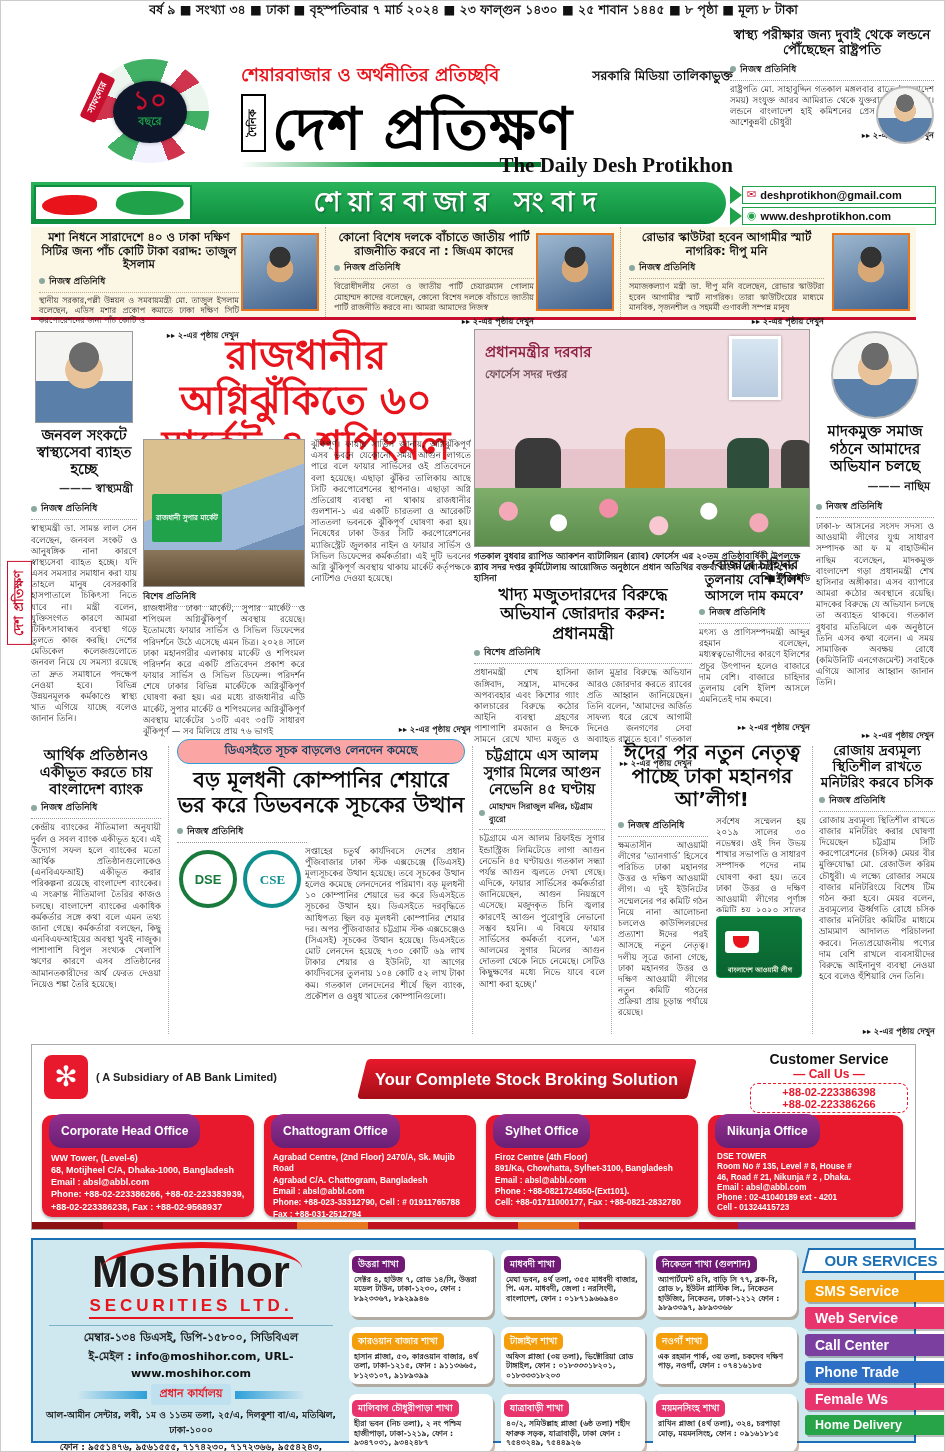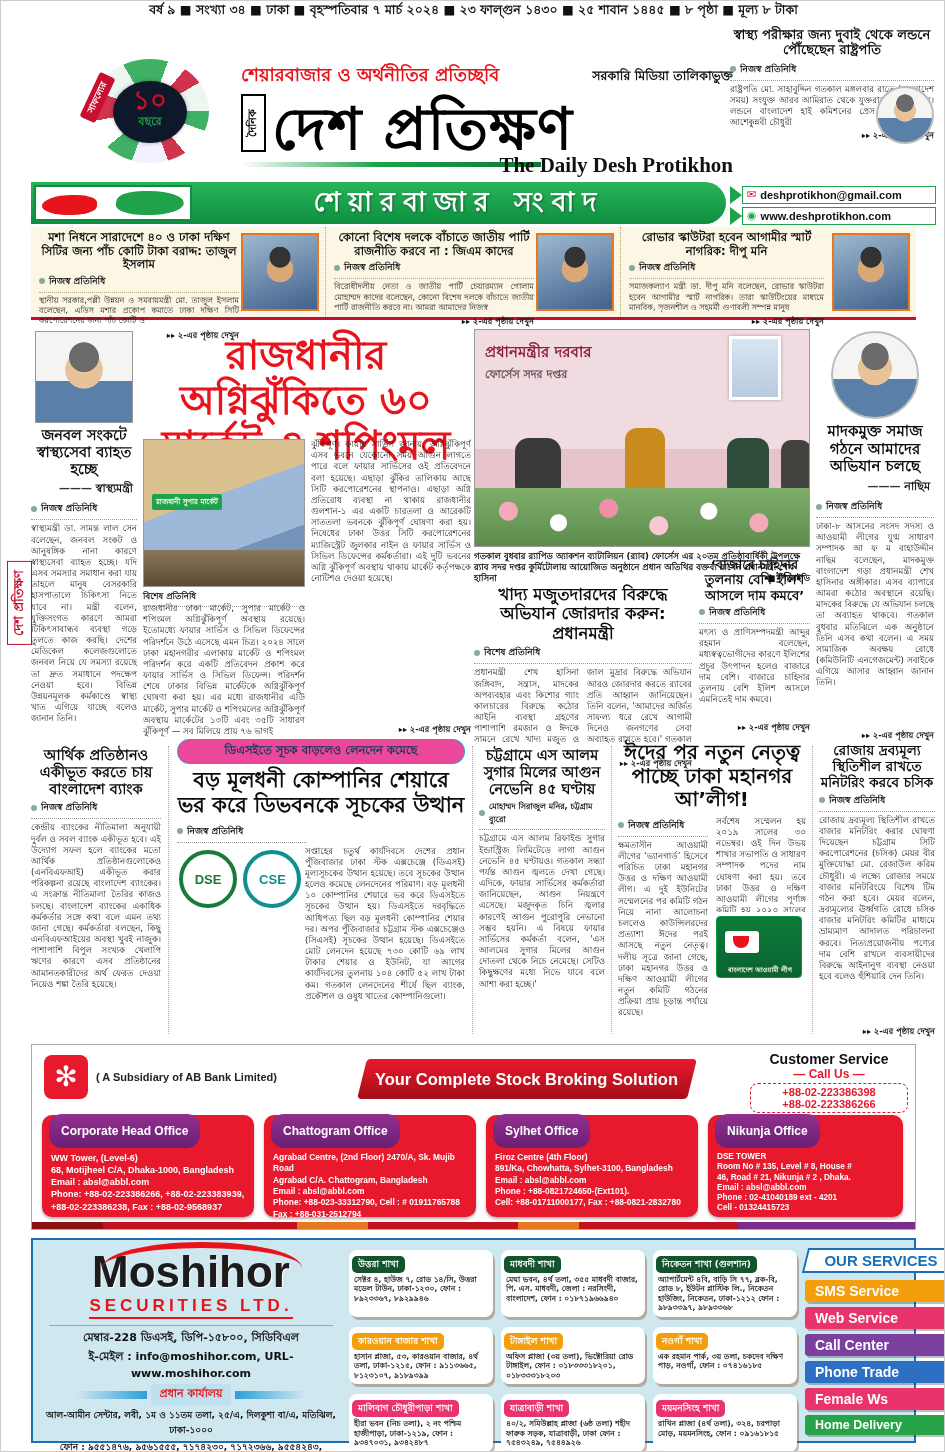--- a/index.html
+++ b/index.html
@@ -20,26 +20,26 @@
   .portrait { border:1px solid #888; background:
       radial-gradient(circle at 50% 28%, #6b6b6b 0 18%, transparent 19%),
       radial-gradient(circle at 50% 42%, #e8c39a 0 26%, transparent 27%),
       linear-gradient(#f4f4f2 55%, #5a7fa8 55%); }
   .portrait.round { border-radius:50%; border:2px solid #bbb; }
   .photo-brief { border:2px solid #e87722; background:
       radial-gradient(circle at 50% 30%, #333 0 16%, transparent 17%),
       radial-gradient(circle at 50% 46%, #d9a877 0 24%, transparent 25%),
       linear-gradient(160deg,#9db8cf,#41618c); }
   .dotted-v { border-left:1px dotted #aaa; }
-  .kicker { background:#ec4899; border:1.5px solid #2d9fd8; border-radius:12px; font-size:11.5px; font-weight:bold; text-align:center; color:#0d3a5c; padding:2px 6px; }
+  .kicker { background:#fca5a5; border:1.5px solid #2d9fd8; border-radius:12px; font-size:11.5px; font-weight:bold; text-align:center; color:#0d3a5c; padding:2px 6px; }
   .svc-pill { color:#fff; font-weight:bold; font-size:14px; padding:3px 10px; border-radius:4px 14px 14px 4px; margin-bottom:5px; box-shadow:2px 2px 0 rgba(0,0,0,.25); }
   .branch { background:#fff; border-radius:8px; box-shadow:2px 3px 0 rgba(120,60,20,.35); padding:3px 5px 4px 5px; }
   .branch .bh { color:#fff; font-size:9px; font-weight:bold; border-radius:5px; padding:1px 6px; display:inline-block; margin:-7px 0 2px -2px; position:relative; }
   .branch .bb { font-size:7.6px; line-height:1.25; color:#222; font-weight:bold; }
-  .c-blue{background:#14532d;} .c-orange{background:#f59e0b;} .c-pink{background:#e8336d;}
+  .c-blue{background:#701a75;} .c-orange{background:#f59e0b;} .c-pink{background:#e8336d;}
   .office { background:#e8192c; border-radius:10px; color:#fff; padding:6px 9px 5px 9px; box-shadow:0 2px 3px rgba(0,0,0,.3); }
   .office .pill { background:linear-gradient(#93308f,#6a1f75); border-radius:13px; display:inline-block; font-size:12px; font-weight:bold; padding:10px 12px; margin:-14px 0 4px -2px; }
   .office .lines { font-size:9px; font-weight:bold; line-height:1.35; white-space:pre-line; }
   .mail-row { display:flex; align-items:center; height:17px; margin-bottom:4px; }
   .mail-row .tri { width:0;height:0;border-top:9px solid transparent;border-bottom:9px solid transparent;border-left:12px solid #1fa24a; }
   .mail-row .bx { flex:1; border:1.5px solid #1fa24a; background:#fff; font-size:11px; font-weight:bold; color:#111; padding:0 4px; display:flex; align-items:center; gap:4px; height:18px; }
   .ico-mail::before{content:"✉"; color:#c8102e; font-size:11px;}
   .ico-globe::before{content:"◉"; color:#1fa24a; font-size:11px;}
   .hl-red { color:#e8131b; font-weight:bold; text-align:center; }
   .cap { font-size:8.6px; font-weight:bold; color:#111; line-height:1.3; }
@@ -157,21 +157,21 @@
         <span class="dot"></span>
         <span>নিজস্ব প্রতিনিধি</span>
       </div>
     <div class="bn body-txt jc">স্বাস্থ্যমন্ত্রী ডা. সামন্ত লাল সেন বলেছেন, জনবল সংকট ও আনুষঙ্গিক নানা কারণে স্বাস্থ্যসেবা ব্যাহত হচ্ছে। যদি এসব সমস্যার সমাধান করা যায় তাহলে মানুষ বেসরকারি হাসপাতালে চিকিৎসা নিতে যাবে না। মন্ত্রী বলেন, যুক্তিসংগত কারণে আমরা টিকিৎসাবান্ধব ব্যবস্থা গড়ে তুলতে কাজ করছি। দেশের মেডিকেল কলেজগুলোতে জনবল নিয়ে যে সমস্যা রয়েছে তা দ্রুত সমাধানে পদক্ষেপ নেওয়া হবে। বিভিন্ন উন্নয়নমূলক কর্মকাণ্ডে স্বাস্থ্য খাত এগিয়ে যাচ্ছে বলেও জানান তিনি।</div>
   </div>
 
   <div class="abs bn hl-red" style="left:140px;top:332px;width:330px;font-size:40px;line-height:1.12;">রাজধানীর অগ্নিঝুঁকিতে ৬০ মার্কেট ও শপিংমল</div>
 
   <div class="abs" style="left:142px;top:438px;width:162px;height:148px;border:1px solid #999;overflow:hidden;
        background:linear-gradient(160deg,#d9c08e 0 40%,#9db8d8 40% 70%,#7593b8 70%);">
-    <div class="abs bn" style="left:8px;top:54px;background:#1fa24a;color:#fff;font-size:7px;font-weight:bold;padding:2px 4px;border-radius:2px;">রাজধানী সুপার মার্কেট</div>
+    <div class="abs bn" style="left:8px;top:54px;background:#1fa24a;color:#fff;font-size:7px;font-weight:bold;padding:18px 4px;border-radius:2px;">রাজধানী সুপার মার্কেট</div>
     <div class="abs" style="left:0;bottom:0;width:100%;height:36px;background:linear-gradient(0deg,#5d4a33,#8a765a);"></div>
   </div>
   <div class="abs bn" style="left:142px;top:589px;width:162px;font-size:8.5px;font-weight:bold;color:#111;border-bottom:1px dotted #999;padding-bottom:2px;">বিশেষ প্রতিনিধি</div>
   <div class="abs bn body-txt jc" style="left:142px;top:602px;width:162px;height:136px;overflow:hidden;">রাজধানীর ঢাকা মার্কেট, সুপার মার্কেট ও শপিংমল অগ্নিঝুঁকিপূর্ণ অবস্থায় রয়েছে। ইতোমধ্যে ফায়ার সার্ভিস ও সিভিল ডিফেন্সের পরিদর্শনে উঠে এসেছে এমন চিত্র। ২০২৪ সালে ঢাকা মহানগরীর এলাকায় মার্কেট ও শপিংমল পরিদর্শন করে একটি প্রতিবেদন প্রকাশ করে ফায়ার সার্ভিস ও সিভিল ডিফেন্স। পরিদর্শন শেষে ঢাকার বিভিন্ন মার্কেটকে অগ্নিঝুঁকিপূর্ণ ঘোষণা করা হয়। এর মধ্যে রাজধানীর এউি মার্কেট, সুপার মার্কেট ও শপিংমলের অগ্নিঝুঁকিপূর্ণ অবস্থায় মার্কেটের ১৩টি এবং ৩৫টি সাধারণ ঝুঁকিপূর্ণ — সব মিলিয়ে প্রায় ৭৬ ভাগই</div>
   <div class="abs" style="left:310px;top:438px;width:160px;height:300px;">
     <div class="bn body-txt jc" style="height:282px;overflow:hidden;">ঝুঁকিপূর্ণ। ফায়ার সার্ভিস জানায়, অগ্নিঝুঁকিপূর্ণ এসব ভবনে যেকোনো সময় আগুন লাগতে পারে বলে ফায়ার সার্ভিসের ওই প্রতিবেদনে বলা হয়েছে। এছাড়া ঝুঁকির তালিকায় আছে সিটি করপোরেশনের স্থাপনাও। এছাড়া অগ্নি প্রতিরোধ ব্যবস্থা না থাকায় রাজধানীর গুলশান-১ এর একটি চারতলা ও আরেকটি সাততলা ভবনকে ঝুঁকিপূর্ণ ঘোষণা করা হয়। নিষেধের ঢাকা উত্তর সিটি করপোরেশনের ম্যাজিস্ট্রেট জুলকার নাইন ও ফায়ার সার্ভিস ও সিভিল ডিফেন্সের কর্মকর্তারা। এই দুটি ভবনের অগ্নি ঝুঁকিপূর্ণ অবস্থায় থাকায় মার্কেট কর্তৃপক্ষকে নোটিশও দেওয়া হয়েছে।</div>
     <div class="more bn"><span class="arr"></span><span>২-এর পৃষ্ঠায় দেখুন</span></div>
   </div>
 
   <div class="abs" style="left:473px;top:328px;width:336px;height:218px;border:1px solid #999;overflow:hidden;
@@ -240,21 +240,21 @@
   <div class="abs" style="left:176px;top:738px;width:288px;">
     <div class="kicker bn">ডিএসইতে সূচক বাড়লেও লেনদেন কমেছে</div>
     <div class="bn h-black" style="font-size:21px;margin-top:4px;">বড় মূলধনী কোম্পানির শেয়ারে ভর করে ডিভবনকে সূচকের উত্থান</div>
     <div class="byline bn" style="width:130px;margin-top:4px;">
         <span class="dot"></span>
         <span>নিজস্ব প্রতিনিধি</span>
       </div>
     <div style="position:relative;">
       <div style="float:left;width:128px;">
         <div style="display:inline-block;width:58px;height:58px;border-radius:50%;border:4px solid #1a7a3c;background:#fff;color:#1a7a3c;font-size:13px;font-weight:bold;text-align:center;line-height:52px;margin:4px 2px;">DSE</div>
-        <div style="display:inline-block;width:58px;height:58px;border-radius:50%;border:4px solid #0f8f8f;background:#fff;color:#0f8f8f;font-size:13px;font-weight:bold;text-align:center;line-height:52px;margin:4px 0;">CSE</div>
+        <div style="display:inline-block;width:58px;height:58px;border-radius:50%;border:4px solid #0f8f8f;background:#fff;color:#0f8f8f;font-size:13px;font-weight:bold;text-align:center;line-height:52px;margin:4px 0;font-family:Liberation Serif, serif;">CSE</div>
       </div>
       <div class="bn body-txt jc" style="height:180px;overflow:hidden;">সপ্তাহের চতুর্থ কার্যদিবসে দেশের প্রধান পুঁজিবাজার ঢাকা স্টক এক্সচেঞ্জে (ডিএসই) মূল্যসূচকের উত্থান হয়েছে। তবে সূচকের উত্থান হলেও কমেছে লেনদেনের পরিমাণ। বড় মূলধনী ১০ কোম্পানির শেয়ারে ভর করে ডিএসইতে সূচকের উত্থান হয়। ডিএসইতে দরবৃদ্ধিতে আধিপত্য ছিল বড় মূলধনী কোম্পানির শেয়ার দর। অপর পুঁজিবাজার চট্টগ্রাম স্টক এক্সচেঞ্জেও (সিএসই) সূচকের উত্থান হয়েছে। ডিএসইতে মোট লেনদেন হয়েছে ৭৩০ কোটি ৬৯ লাখ টাকার শেয়ার ও ইউনিট, যা আগের কার্যদিবসের তুলনায় ১০৪ কোটি ৫২ লাখ টাকা কম। গতকাল লেনদেনের শীর্ষে ছিল ব্যাংক, প্রকৌশল ও ওষুধ খাতের কোম্পানিগুলো।</div>
     </div>
   </div>
 
   <div class="abs" style="left:478px;top:746px;width:126px;">
     <div class="bn h-black" style="font-size:14.5px;">চট্টগ্রামে এস আলম সুগার মিলের আগুন নেভেনি ৪৫ ঘণ্টায়</div>
     <div class="byline bn" style="font-size:8px;">
         <span class="dot"></span>
         <span>মোহাম্মদ সিরাজুল মনির, চট্টগ্রাম ব্যুরো</span>
@@ -353,21 +353,21 @@
 
   <div class="abs" style="left:30px;top:1237px;width:885px;height:205px;border:2px solid #1a6fb5;background:#cfe7ef;">
 
     <div class="abs" style="left:8px;top:6px;width:300px;height:190px;text-align:center;">
       <div style="position:relative;display:inline-block;margin-top:4px;">
         <div style="position:absolute;left:10px;top:-8px;width:200px;height:26px;border-top:6px solid #e8131b;border-radius:50%/100% 100% 0 0;"></div>
         <div style="font-size:44px;font-weight:bold;color:#1c1c1c;line-height:1;text-shadow:1px 1px 0 #fff;">Moshihor</div>
       </div>
       <div style="font-size:17px;font-weight:bold;color:#e8131b;letter-spacing:4px;border-bottom:2px solid #e8131b;display:inline-block;padding-bottom:1px;margin-top:2px;">SECURITIES LTD.</div>
       <div style="border-top:1.5px solid #7db3c9;margin:6px 8px 0 8px;"></div>
-      <div class="bn" style="font-size:11px;font-weight:bold;color:#111;margin-top:3px;">মেম্বার-228 ডিএসই, ডিপি-১৫৮০০, সিডিবিএল</div>
+      <div class="bn" style="font-size:11px;font-weight:bold;color:#111;margin-top:3px;">মেম্বার-১৩৪ ডিএসই, ডিপি-১৫৮০০, সিডিবিএল</div>
       <div class="bn" style="font-size:11px;font-weight:bold;color:#111;">ই-মেইল : info@moshihor.com, URL- www.moshihor.com</div>
       <div style="margin-top:4px;display:flex;align-items:center;justify-content:center;gap:4px;">
         <div style="width:70px;height:8px;background:linear-gradient(90deg,transparent,#2d9fd8);"></div>
         <div class="bn" style="font-size:11px;font-weight:bold;color:#e8131b;background:#bfe0ee;padding:1px 8px;border-radius:3px;">প্রধান কার্যালয়</div>
         <div style="width:70px;height:8px;background:linear-gradient(270deg,transparent,#2d9fd8);"></div>
       </div>
       <div class="bn" style="font-size:9px;font-weight:bold;color:#111;margin-top:3px;padding:0 4px;">আল-আমীন সেন্টার, লবী, ১ম ও ১১তম তলা, ২৫/এ, দিলকুশা বা/এ, মতিঝিল, ঢাকা-১০০০</div>
       <div class="bn" style="font-size:9px;font-weight:bold;color:#111;white-space:pre-line;margin-top:2px;">ফোন : ৯৫৫১৪৭৬, ৯৫৬১৫৫৫, ৭১৭৪২৩০, ৭১৭২৩৬৬, ৯৫৫৪২৪৩, ৯৫৫৪২৭৫,
 ৯৫৫৪৮৬৬, ফ্যাক্স : ৮৮ ০২ ৯৫৬৪২৭৮</div>
     </div>

